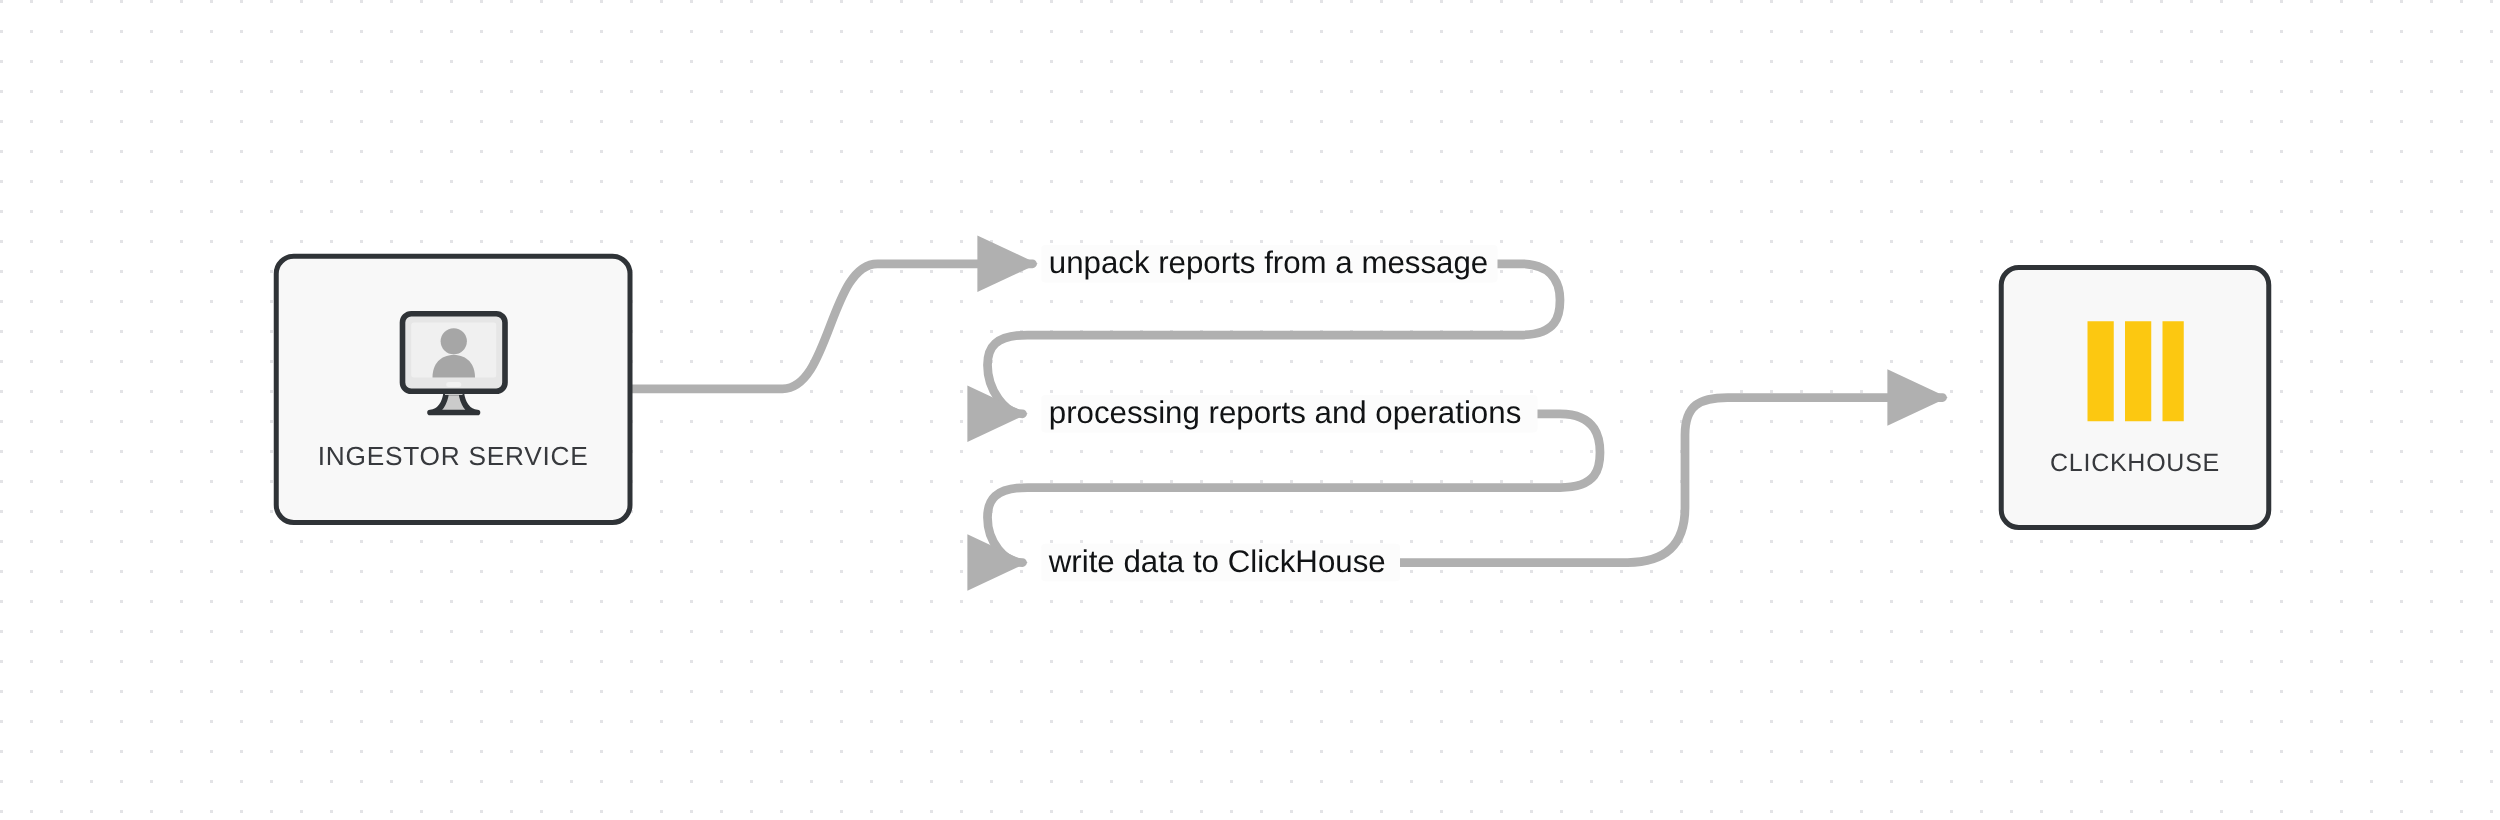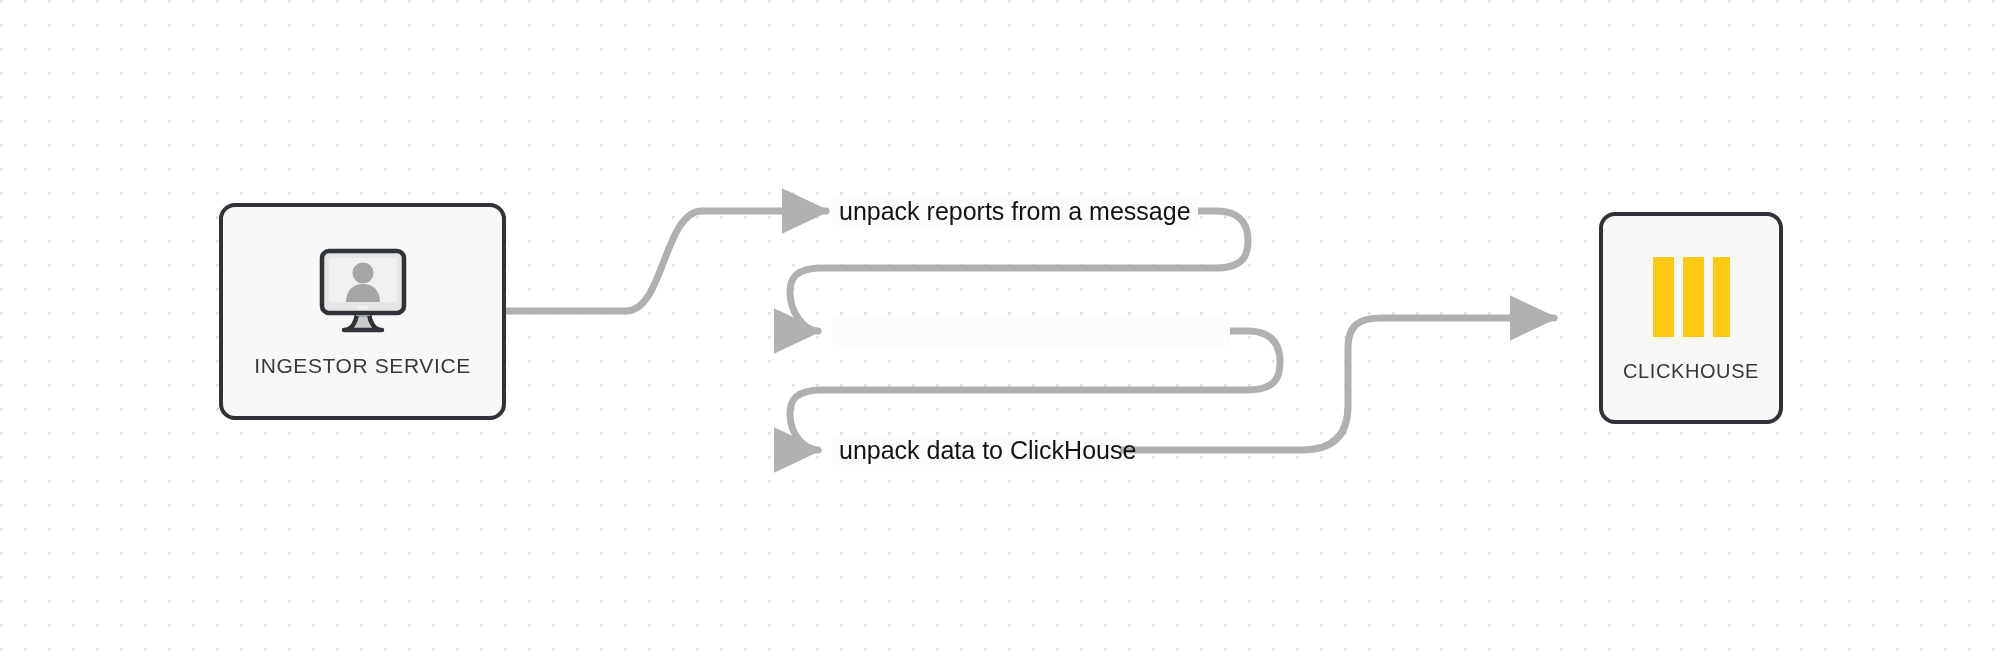--- a/index.html
+++ b/index.html
@@ -53,21 +53,21 @@
     height: 217px;
   }
   #node-ingestor .node-label {
     font-size: 21px;
     margin-top: 16px;
   }
 
   #node-clickhouse {
     left: 1583px;
     top: 212px;
-    width: 184px;
+    width: 218px;
     height: 212px;
   }
   #node-clickhouse .node-label {
     font-size: 20px;
     margin-top: 20px;
   }
 
   
   .monitor-icon { display: block; }
   .ch-icon { display: block; }
@@ -138,22 +138,23 @@
                L 1554 318" marker-end="url(#arrow)"></path>
     </g>
   </svg>
 
   <div class="label-bg" style="left:833px; top:211px; width:365px; height:30px;"></div>
   <div class="label-bg" style="left:833px; top:331px; width:397px; height:30px;"></div>
   <div class="label-bg" style="left:833px; top:450px; width:287px; height:30px;"></div>
 
   <div class="edge-label" id="label-0">unpack reports from a message</div>
 
+  <div class="edge-label" id="label-1">processing reports and operations</div>
 
-  <div class="edge-label" id="label-2">unpack data to ClickHouse</div>
+  <div class="edge-label" id="label-2">write data to ClickHouse</div>
 
   <div class="node" id="node-ingestor">
 
     <span>
       <svg class="monitor-icon" width="98" height="92" viewBox="0 0 98 92" xmlns="http://www.w3.org/2000/svg">
 
         <path d="M 30 84 C 38 84 42 76 43 68 L 55 68 C 56 76 60 84 68 84 Z" fill="#cbcbcb" stroke="#2f3337" stroke-width="4.5" stroke-linejoin="round"></path>
 
         <rect x="42" y="56" width="14" height="14" fill="#cbcbcb"></rect>
 

